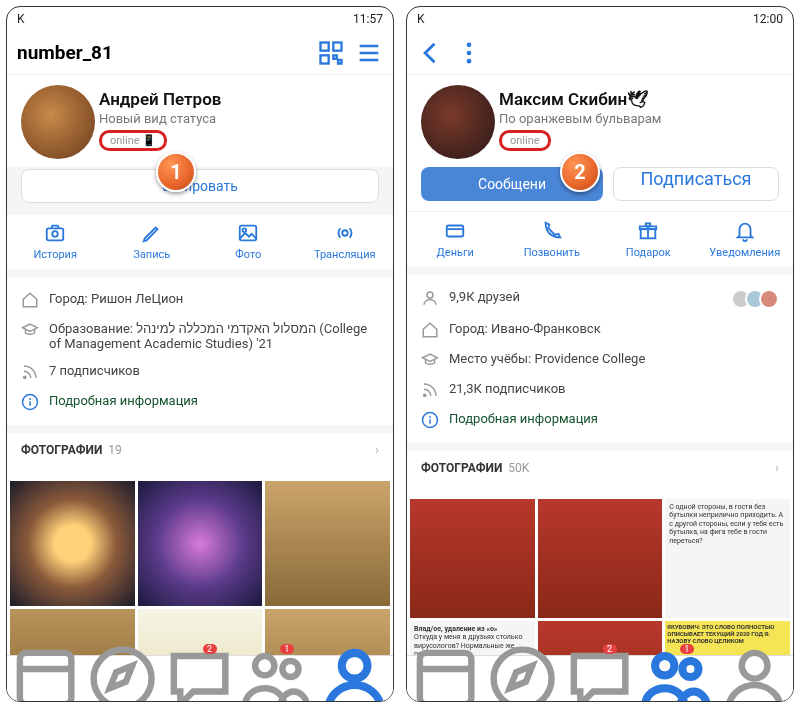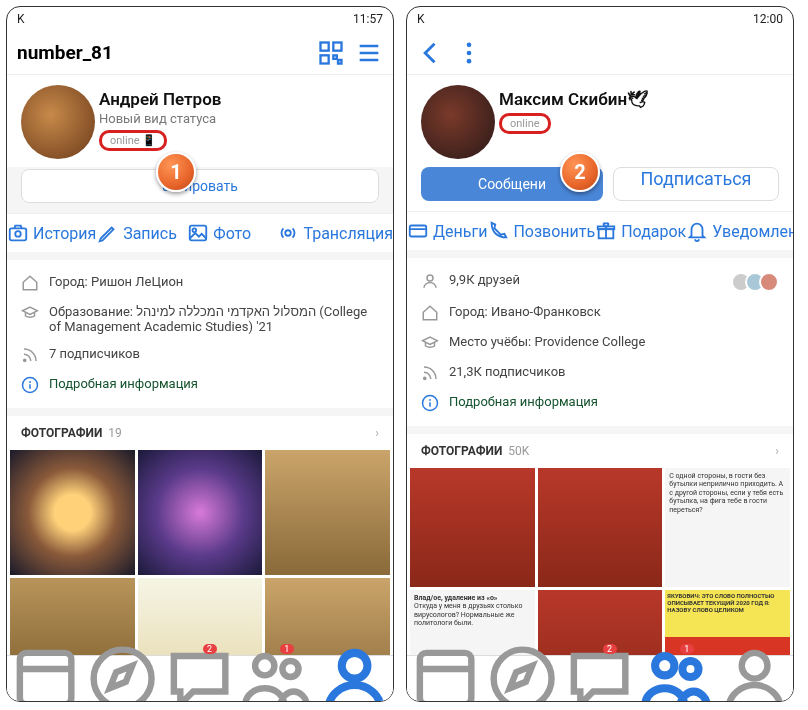--- a/index.html
+++ b/index.html
@@ -17,29 +17,29 @@
 .av2{background:radial-gradient(circle at 40% 40%,#7a3a2a,#2a1818)}
 .name{font-size:17px;font-weight:600;color:#111;margin-top:4px}
 .status{font-size:13px;color:#777;margin-top:2px}
 .online-badge{display:inline-flex;align-items:center;font-size:11px;color:#999;border:3px solid #d92020;border-radius:10px;padding:1px 8px;margin-top:4px;position:relative}
 .online-badge::after{content:'';background:#fff}
 .editbtn{margin:2px 14px 10px;background:#fff;border:1px solid #ddd;border-radius:8px;text-align:center;padding:8px;color:#2a78dd;font-size:14px}
 .btnrow{display:flex;gap:10px;padding:0 14px 10px;background:#fff}
 .btnblue{flex:1;background:#4a86d8;color:#fff;border-radius:8px;text-align:center;padding:9px;font-size:14px}
 .btnwhite{flex:1;background:#fff;color:#2a78dd;border:1px solid #ddd;border-radius:8px;text-align:center;font-size:18px}
 .actions{display:flex;background:#fff;border-top:1px solid #eee;padding:8px 0}
-.action{flex:1;display:flex;flex-direction:row;align-items:center;gap:4px;color:#2a78dd;font-size:16px}
+.action{flex:1;display:flex;flex-direction:column;align-items:center;gap:4px;color:#2a78dd;font-size:11px}
 .action .ai{width:22px;height:22px;display:flex;align-items:center;justify-content:center}
 .block{background:#fff;margin-top:8px;padding:8px 14px}
 .inforow{display:flex;align-items:flex-start;gap:10px;padding:6px 0;font-size:13px;color:#444}
 .inforow .ii{width:18px;height:18px;color:#999;flex-shrink:0}
 .inforow.link{color:#14532d}
 .friends-avs{display:flex;margin-left:auto}
 .fa{width:20px;height:20px;border-radius:50%;background:#ccc;margin-left:-6px;border:2px solid #fff}
-.section-title{display:flex;align-items:center;padding:10px 14px 10px;font-size:12px;font-weight:700;color:#333;background:#fff;margin-top:8px}
+.section-title{display:flex;align-items:center;padding:10px 14px 24px;font-size:12px;font-weight:700;color:#333;background:#fff;margin-top:8px}
 .section-title .cnt{color:#999;font-weight:400;margin-left:6px}
 .section-title .chev{margin-left:auto;color:#bbb}
 .photos{display:grid;grid-template-columns:repeat(3,1fr);gap:3px;background:#fff;padding:0 3px 3px}
 .photo{aspect-ratio:1;background:#888}
 .p-galaxy{background:radial-gradient(circle,#ffd27a 20%,#8a5a3a 50%,#1a1a2a)}
 .p-nebula{background:radial-gradient(circle,#d87ad8,#5a3a8a,#1a1a3a)}
 .p-dog{background:linear-gradient(#caa46a,#8a6a3a)}
 .p-dog2{background:linear-gradient(#b8945a,#7a5a2a)}
 .p-fox{background:linear-gradient(#f5f5e5,#e5d5a5)}
 .p-text{background:#f5f5f5;padding:4px;font-size:7px;color:#333;line-height:1.2}
@@ -233,20 +233,21 @@
             <circle cx="12" cy="12" r="2"></circle>
             <circle cx="12" cy="19" r="2"></circle>
           </svg>
         </div>
   </div>
   <div class="scroll">
     <div class="profile-head">
       <div class="avatar av2"></div>
       <div>
         <div class="name"><span>Максим Скибин</span>🕊</div>
+        <div class="status">По оранжевым бульварам</div>
         <div class="online-badge">online</div>
       </div>
     </div>
     <div class="btnrow">
       <div class="btnblue">Сообщени</div>
       <div class="btnwhite">Подписаться</div>
     </div>
     <div class="actions">
       <div class="action">
             <div class="ai">

